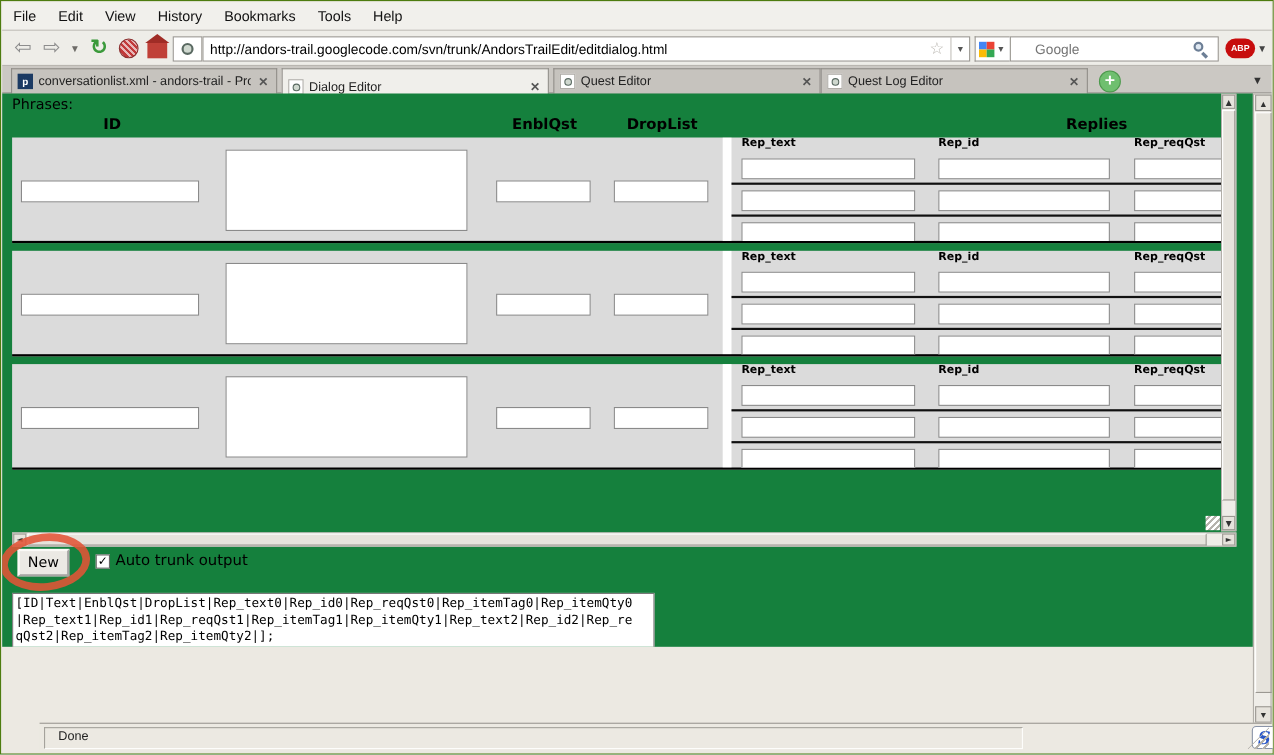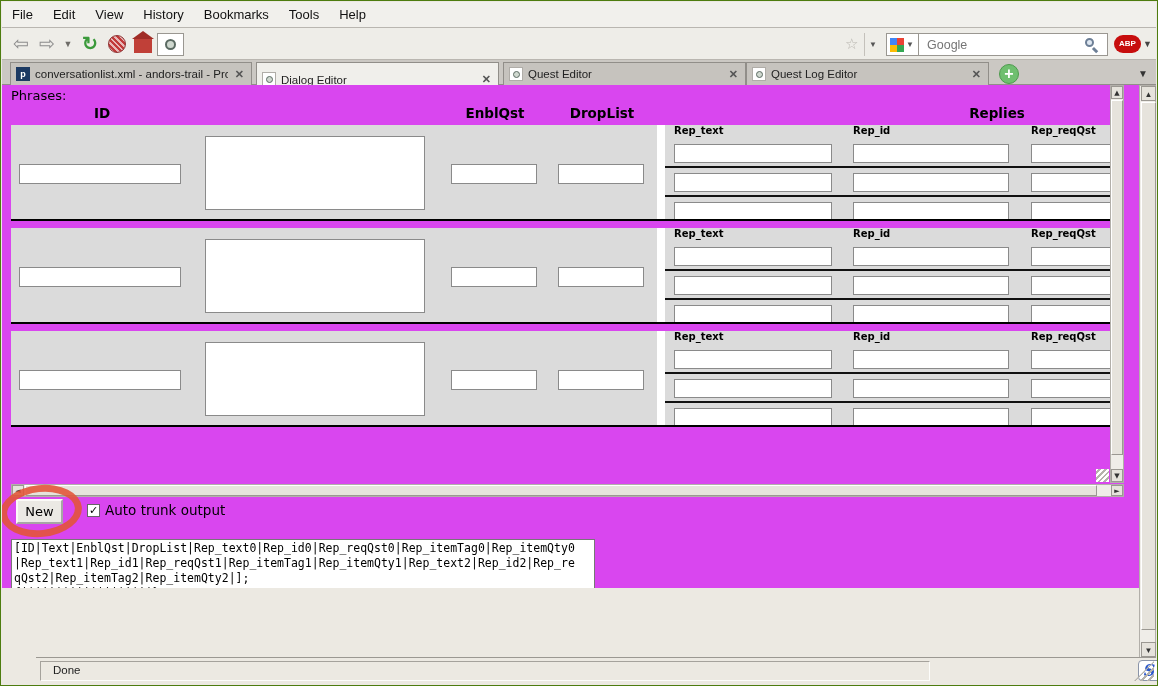--- a/index.html
+++ b/index.html
@@ -38,21 +38,21 @@
   #url-star { position:absolute; left:843px; top:7px; font-size:15px; color:#b9b6b0; }
   #url-drop { position:absolute; left:862px; top:5px; width:17px; height:23px; border-left:1px solid #c4c1bb;
               font-size:8px; color:#555; text-align:center; line-height:23px; }
   #engine-box { position:absolute; left:884px; top:5px; width:32px; height:23px; background:#fff;
                 border:1px solid #9a9791; border-right:none; display:flex; align-items:center; gap:2px; padding-left:3px; }
   .g-logo { width:14px; height:14px; display:grid; grid-template-columns:7px 7px; grid-template-rows:7px 7px; }
   .g-logo i:nth-child(1){background:#4285f4;} .g-logo i:nth-child(2){background:#ea4335;}
   .g-logo i:nth-child(3){background:#fbbc05;} .g-logo i:nth-child(4){background:#34a853;}
   .small-caret { font-size:8px; color:#555; }
   #searchbar { position:absolute; left:916px; top:5px; width:190px; height:23px; background:#fff;
-               border:1px solid #9a9791; font-size:12.5px; color:#9a9791; padding:0 24px 0 8px;
+               border:1px solid #9a9791; font-size:12.5px; color:#9a9791; padding:0 24px 0 22px;
                font-family:"Liberation Sans",sans-serif; }
   #search-mag { position:absolute; left:1083px; top:10px; width:14px; height:14px; }
   #search-mag .lens { position:absolute; left:0; top:0; width:9px; height:9px; border:2px solid #6d7f96;
                       border-radius:50%; background:#dfe8f2; }
   #search-mag .handle { position:absolute; left:9px; top:9px; width:6px; height:2.5px; background:#6d7f96;
                         transform:rotate(45deg); transform-origin:0 0; }
   #abp-icon { position:absolute; left:1112px; top:7px; width:27px; height:18px; background:#c70d0d;
               border-radius:9px; color:#fff; font-size:8px; font-weight:bold; text-align:center;
               line-height:18px; letter-spacing:0; }
   #abp-drop { position:absolute; left:1141px; top:11px; font-size:9px; color:#444; }
@@ -73,21 +73,21 @@
   #tab-0 { left:8px;   width:242px; }
   #tab-1 { left:254px; width:243px; }
   #tab-2 { left:501px; width:243px; }
   #tab-3 { left:744px; width:243px; }
   #newtab-btn { position:absolute; left:997px; top:4px; width:20px; height:20px; border-radius:50%;
                 background:#6fbf6f; color:#fff; font-size:16px; font-weight:bold; text-align:center;
                 line-height:18px; border:1px solid #4d9a4d; }
   #alltabs-drop { position:absolute; right:8px; top:8px; font-size:10px; color:#333; }
 
   
-  #content { position:absolute; left:1px; top:84px; width:1137px; height:503px; background:#d946ef;
+  #content { position:absolute; left:1px; top:84px; width:1137px; height:503px; background:#15803d;
              overflow:hidden; font-family:"DejaVu Sans",sans-serif; }
   #phrases-label { position:absolute; left:9px; top:3px; font-size:13px; color:#000; }
   .col-head { position:absolute; top:20px; font-size:13.5px; font-weight:bold; text-align:center; color:#000; }
   #ch-id { left:19px; width:162px; } #ch-text { left:214px; width:202px; }
   #ch-enbl { left:449px; width:88px; } #ch-drop { left:556px; width:88px; }
   #ch-replies { left:924px; width:142px; }
 
   .phrase { position:absolute; left:9px; width:1108px; height:96px; background:#dbdbdb;
             border-bottom:2px solid #000; overflow:hidden; }
   #phrase-0 { top:40px; } #phrase-1 { top:143px; } #phrase-2 { top:246px; }
@@ -180,20 +180,21 @@
   <div id="toolbar">
     <span class="tb-btn" id="btn-back">⇦</span>
     <span class="tb-btn" id="btn-fwd">⇨</span>
     <span class="tb-btn" id="btn-navdrop">▼</span>
     <span class="tb-btn" id="btn-reload">↻</span>
     <span class="tb-btn" id="btn-stop"><span class="stop-circle"></span></span>
     <span class="tb-btn" id="btn-home"><span class="house"></span></span>
     <div id="favicon-box">
         <span class="site-icon"></span>
       </div>
+    <input id="urlbar" value="http://andors-trail.googlecode.com/svn/trunk/AndorsTrailEdit/editdialog.html" style="">
     <span id="url-star">☆</span>
     <span id="url-drop">▼</span>
     <div id="engine-box">
       <span class="g-logo">
           <i></i>
           <i></i>
           <i></i>
           <i></i>
         </span>
       <span class="small-caret">▼</span>

